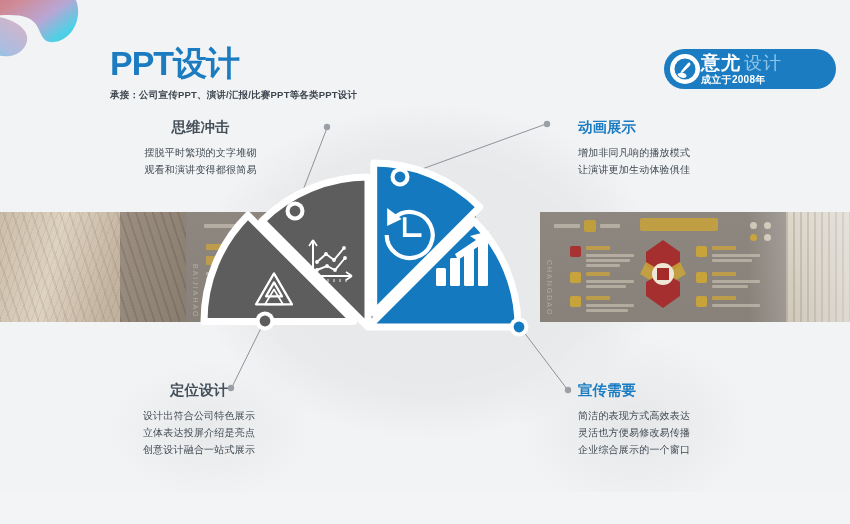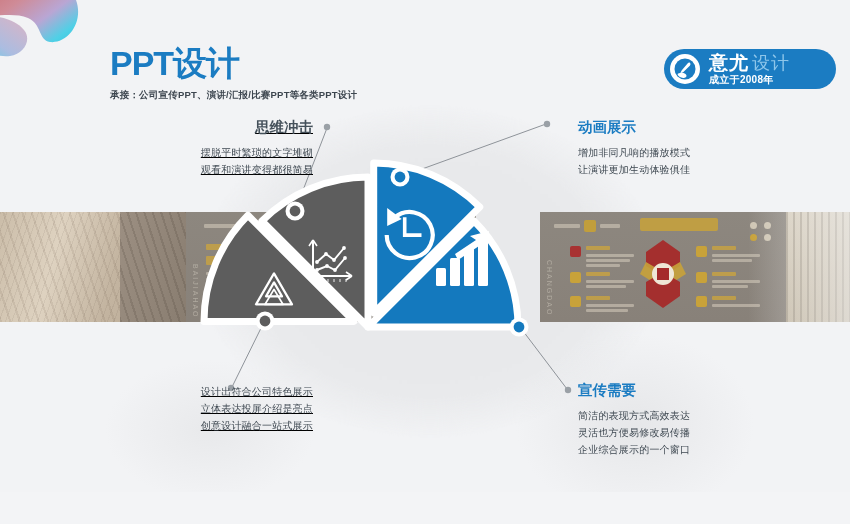--- a/index.html
+++ b/index.html
@@ -59,33 +59,33 @@
   .hdr-row{display:flex;align-items:flex-end;gap:10px;}
   .hdr-ppt{font-size:34px;font-weight:700;color:#1b7cc2;letter-spacing:-1px;line-height:1;}
   .hdr-sub{font-size:21px;color:#5c6670;line-height:1;padding-bottom:2px;letter-spacing:1px;}
   .hdr-note{margin-top:9px;font-size:9.5px;color:#3d464f;letter-spacing:.2px;font-weight:600;}
 
   
   .logo{position:absolute;left:664px;top:49px;width:172px;height:40px;
     background:#1b7cc2;border-radius:20px;display:flex;align-items:center;}
   .logo-mark{width:30px;height:30px;border-radius:50%;background:#fff;margin-left:6px;
     display:flex;align-items:center;justify-content:center;flex:none;}
-  .logo-txt{margin-left:9px;line-height:1;}
+  .logo-txt{margin-left:1px;line-height:1;}
   .logo-l1{display:flex;align-items:baseline;}
   .logo-yi{font-size:19px;font-weight:700;color:#fff;letter-spacing:1px;}
   .logo-sj{font-size:18px;color:#8ec6ea;letter-spacing:1px;margin-left:3px;}
   .logo-l2{font-size:10px;font-weight:700;color:#fff;margin-top:3px;letter-spacing:.3px;}
 
   
   .callout{position:absolute;}
   .co-title{font-size:14.5px;font-weight:700;line-height:1;margin-bottom:9px;}
   .co-title.gray{color:#44505a;}
   .co-title.blue{color:#1b7cc2;}
   .co-line{font-size:10px;color:#3f4952;line-height:17px;letter-spacing:.2px;}
-  .ta-r{text-align:right;text-decoration:underline;}
+  .ta-r{text-align:center;}
   .ta-l{text-align:left;}
 
   #c-tl{left:88px;top:120px;width:225px;}
   #c-tr{left:578px;top:120px;width:235px;}
   #c-bl{left:85px;top:383px;width:228px;}
   #c-br{left:578px;top:383px;width:235px;}
 
   svg{display:block;}
   .nolayout{position:absolute;left:0;top:0;}
 </style>
@@ -315,20 +315,21 @@
     <div class="co-line">观看和演讲变得都很简易</div>
   </div>
 
   <div class="callout ta-l" id="c-tr">
     <div class="co-title blue">动画展示</div>
     <div class="co-line">增加非同凡响的播放模式</div>
     <div class="co-line">让演讲更加生动体验俱佳</div>
   </div>
 
   <div class="callout ta-r" id="c-bl">
+    <div class="co-title gray">定位设计</div>
     <div class="co-line">设计出符合公司特色展示</div>
     <div class="co-line">立体表达投屏介绍是亮点</div>
     <div class="co-line">创意设计融合一站式展示</div>
   </div>
 
   <div class="callout ta-l" id="c-br">
     <div class="co-title blue">宣传需要</div>
     <div class="co-line">简洁的表现方式高效表达</div>
     <div class="co-line">灵活也方便易修改易传播</div>
     <div class="co-line">企业综合展示的一个窗口</div>

